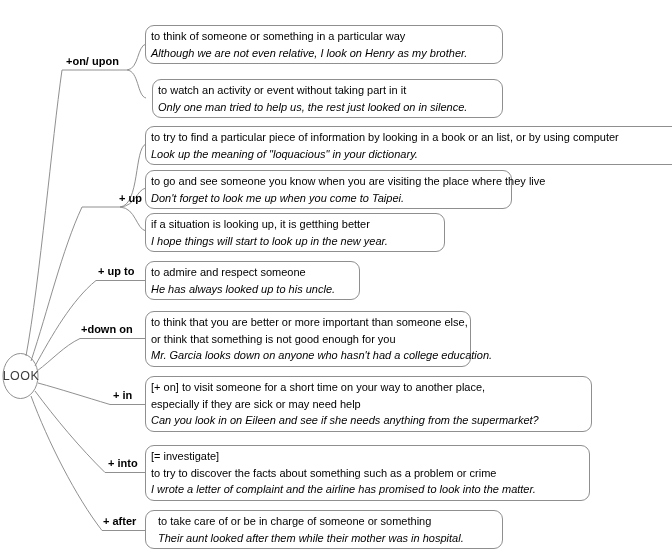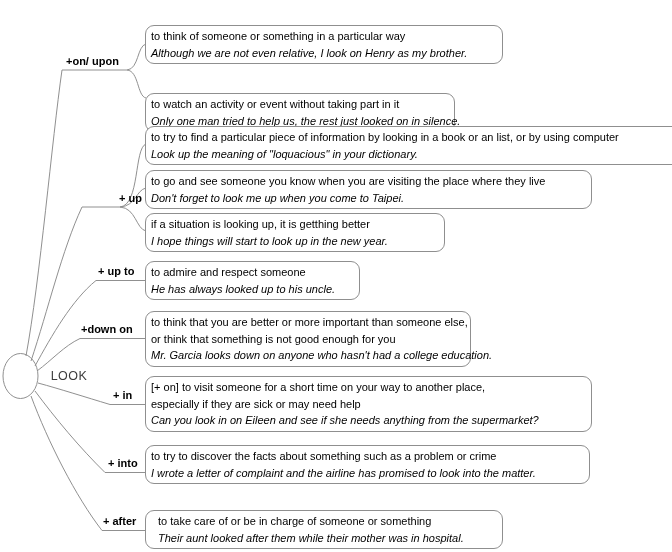--- a/index.html
+++ b/index.html
@@ -24,21 +24,20 @@
   }
   .root-label {
     position: absolute;
     left: 2px;
     top: 369px;
     width: 38px;
     text-align: center;
     font-size: 12.5px;
     color: #3c3c3c;
     letter-spacing: 0.5px;
-    padding-left: 48px;
   }
   .branch-label {
     position: absolute;
     font-size: 11px;
     font-weight: bold;
     color: #000000;
     white-space: nowrap;
   }
   .box {
     position: absolute;
@@ -92,30 +91,30 @@
   <div class="branch-label" style="left:98px; top:265px;">+ up to</div>
   <div class="branch-label" style="left:81px; top:323px;">+down on</div>
   <div class="branch-label" style="left:113px; top:389px;">+ in</div>
   <div class="branch-label" style="left:108px; top:457px;">+ into</div>
   <div class="branch-label" style="left:103px; top:515px;">+ after</div>
 
   <div class="box" style="left:145px; top:25px; width:358px;">
     <div class="line def">to think of someone or something in a particular way</div>
     <div class="line ex">Although we are not even relative, I look on Henry as my brother.</div>
   </div>
-  <div class="box" style="left:145px; top:79px; width:310px;margin-top:14px;">
+  <div class="box" style="left:152px; top:79px; width:351px;">
     <div class="line def">to watch an activity or event without taking part in it</div>
     <div class="line ex">Only one man tried to help us, the rest just looked on in silence.</div>
   </div>
 
   <div class="box" style="left:145px; top:126px; width:605px;">
     <div class="line def">to try to find a particular piece of information by looking in a book or an list, or by using computer</div>
     <div class="line ex">Look up the meaning of "loquacious" in your dictionary.</div>
   </div>
-  <div class="box" style="left:145px; top:170px; width:447px;">
+  <div class="box" style="left:145px; top:170px; width:367px;">
     <div class="line def">to go and see someone you know when you are visiting the place where they live</div>
     <div class="line ex">Don't forget to look me up when you come to Taipei.</div>
   </div>
   <div class="box" style="left:145px; top:213px; width:300px;">
     <div class="line def">if a situation is looking up, it is getthing better</div>
     <div class="line ex">I hope things will start to look up in the new year.</div>
   </div>
 
   <div class="box" style="left:145px; top:261px; width:215px;">
     <div class="line def">to admire and respect someone</div>
@@ -128,20 +127,21 @@
     <div class="line ex">Mr. Garcia looks down on anyone who hasn't had a college education.</div>
   </div>
 
   <div class="box" style="left:145px; top:376px; width:447px;">
     <div class="line def">[+ on] to visit someone for a short time on your way to another place,</div>
     <div class="line def">especially if they are sick or may need help</div>
     <div class="line ex">Can you look in on Eileen and see if she needs anything from the supermarket?</div>
   </div>
 
   <div class="box" style="left:145px; top:445px; width:445px;">
+    <div class="line def">[= investigate]</div>
     <div class="line def">to try to discover the facts about something such as a problem or crime</div>
     <div class="line ex">I wrote a letter of complaint and the airline has promised to look into the matter.</div>
   </div>
 
   <div class="box" style="left:145px; top:510px; width:358px;padding-left:12px;">
     <div class="line def">to take care of or be in charge of someone or something</div>
     <div class="line ex">Their aunt looked after them while their mother was in hospital.</div>
   </div>
 
 </div>

